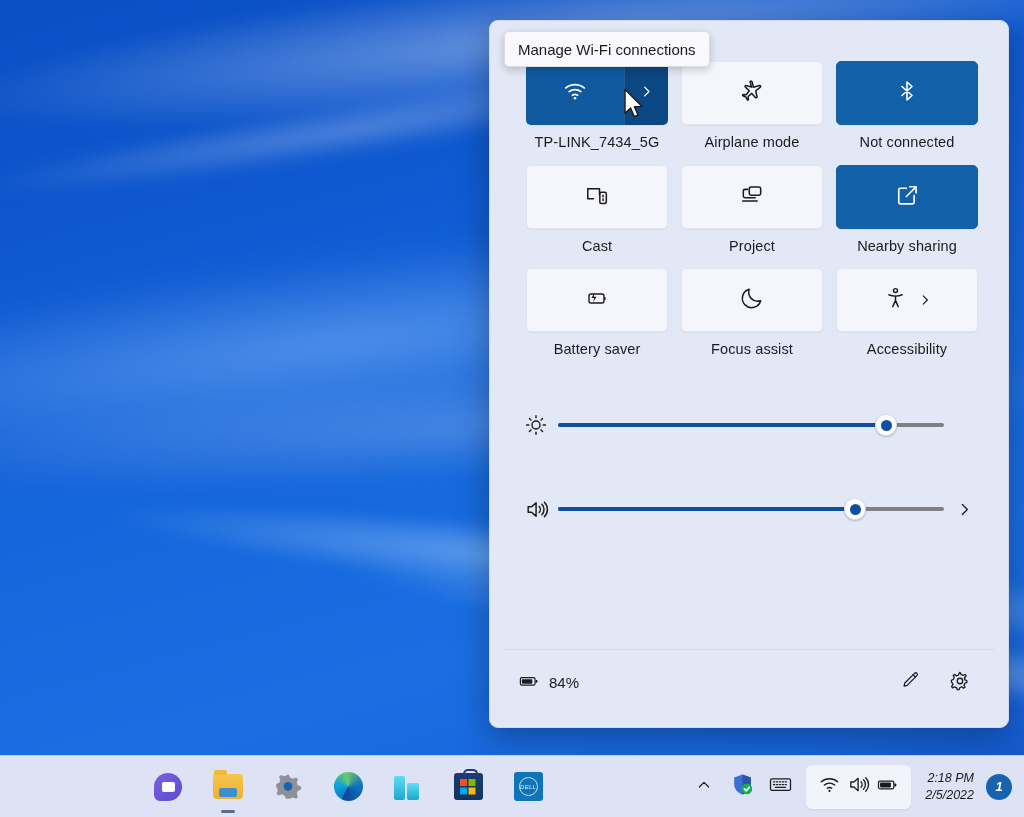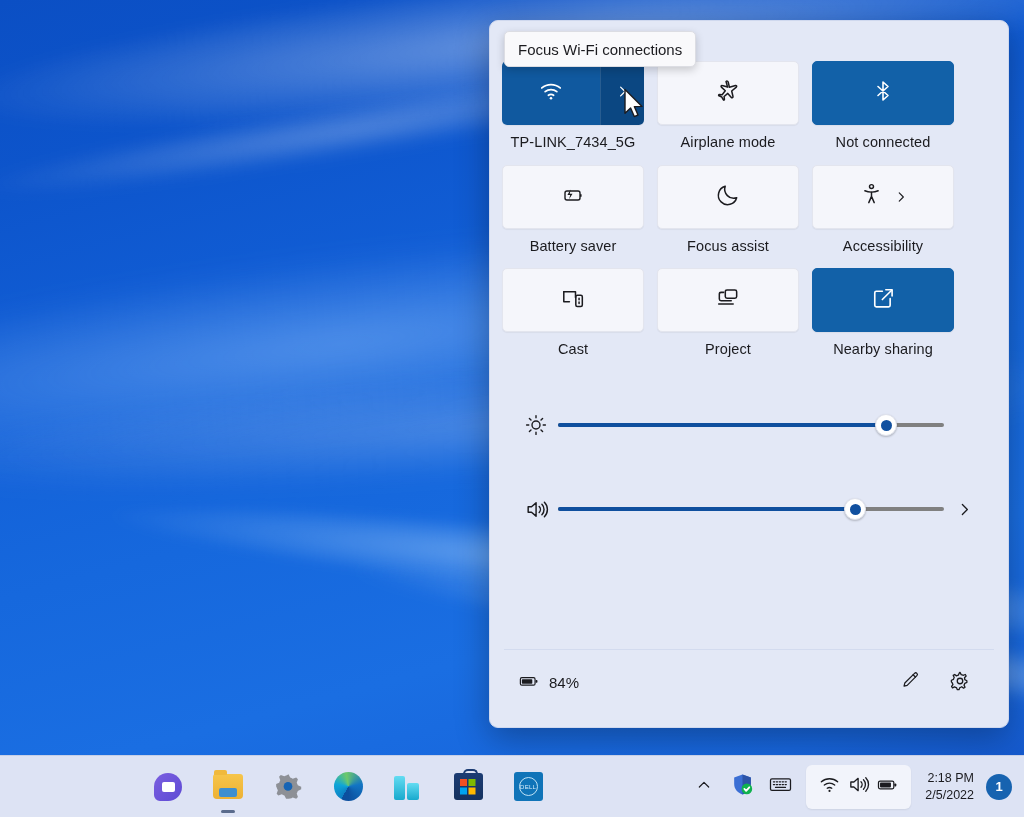--- a/index.html
+++ b/index.html
@@ -47,21 +47,21 @@
   }
 
   
   #quick-panel {
     position: absolute; left: 489px; top: 20px; width: 520px; height: 708px;
     background: #e3e8f6; border-radius: 9px;
     border: 1px solid #cfd8ee;
     box-shadow: 0 10px 34px rgba(0,0,0,.30);
     display: flex; flex-direction: column;
   }
-  .tiles-area { padding: 40px 24px 0 12px; }
+  .tiles-area { padding: 40px 24px 0 36px; }
   .tile-row { display: flex; gap: 13px; margin-bottom: 14px; }
   .tile-cell { width: 142px; display: flex; flex-direction: column; align-items: center; }
   .tile {
     width: 142px; height: 64px; border-radius: 5px;
     display: flex; align-items: center; justify-content: center;
     background: #f5f6fb; border: 1px solid #e3e5ee;
     box-shadow: 0 1px 1px rgba(0,0,0,.05);
     position: relative; color: #1b1b1f;
   }
   .tile.active { background: #1261a8; border-color: #1261a8; color: #ffffff; }
@@ -121,21 +121,21 @@
     font-size: 15px; color: #1b1b1f; white-space: nowrap; z-index: 30;
   }
 
   
   #mouse-cursor { position: absolute; left: 623px; top: 88px; z-index: 40; pointer-events: none; }
 
   
   #taskbar {
     position: absolute; left: 0; bottom: 0; width: 1024px; height: 62px;
     background: #dde3f4; border-top: 1px solid #c6cfe6;
-    display: flex; align-items: center;
+    display: flex; align-items: center; font-style: italic;
   }
   .taskbar-left { flex: 1 1 auto; display: flex; align-items: center; justify-content: center; gap: 16px; padding-left: 10px; }
   .tb-app { width: 44px; height: 44px; display: flex; align-items: center; justify-content: center; position: relative; border-radius: 5px; }
   .tb-underline { position: absolute; bottom: -4px; left: 50%; transform: translateX(-50%); width: 14px; height: 3px; border-radius: 2px; background: #5a6b8c; }
   .taskbar-right { display: flex; align-items: center; gap: 2px; padding-right: 12px; }
   .tray-btn { width: 36px; height: 40px; display: flex; align-items: center; justify-content: center; color: #1b1b1f; border-radius: 4px; }
   .tray-group {
     display: flex; align-items: center; gap: 6px; height: 44px;
     padding: 0 12px; margin: 0 6px; border-radius: 6px;
     background: #f2f4fb; box-shadow: 0 1px 2px rgba(0,0,0,.07); color: #1b1b1f;
@@ -230,65 +230,20 @@
           </div>
           <div class="tile-label">Not connected</div>
         </div>
       </div>
 
       <div class="tile-row">
 
         <div class="tile-cell">
           <div class="tile">
             <span>
-              <svg width="28" height="28" viewBox="0 0 28 28" fill="none" stroke="currentColor" stroke-width="1.4" stroke-linejoin="round" stroke-linecap="round">
-                <rect x="6" y="10" width="15" height="9" rx="2"></rect>
-                <path d="M21 13.2h1.6v2.6H21z" fill="currentColor" stroke="none"></path>
-                <path d="M11.6 8.4 8.4 13.9h2.8l-1.1 4.4 3.4-5.6h-2.7z" fill="currentColor" stroke="none"></path>
-              </svg>
-            </span>
-          </div>
-          <div class="tile-label">Battery saver</div>
-        </div>
-
-        <div class="tile-cell">
-          <div class="tile">
-            <span>
-              <svg width="26" height="26" viewBox="0 0 24 24" fill="none" stroke="currentColor" stroke-width="1.4" stroke-linejoin="round">
-                <path d="M20 14.6A8.4 8.4 0 0 1 9.4 4a8.6 8.6 0 1 0 10.6 10.6z"></path>
-              </svg>
-            </span>
-          </div>
-          <div class="tile-label">Focus assist</div>
-        </div>
-
-        <div class="tile-cell">
-          <div class="tile">
-            <span>
-              <svg width="25" height="25" viewBox="0 0 24 24" fill="none" stroke="currentColor" stroke-width="1.4" stroke-linecap="round" stroke-linejoin="round">
-                <circle cx="12" cy="4.4" r="1.9"></circle>
-                <path d="M5.6 8.4c2 .9 4.2 1.3 6.4 1.3s4.4-.4 6.4-1.3"></path>
-                <path d="M12 9.7v4.1m0 0-2.6 6m2.6-6 2.6 6"></path>
-              </svg>
-            </span>
-            <span class="tile-chevron">
-              <svg width="14" height="14" viewBox="0 0 24 24" fill="none" stroke="currentColor" stroke-width="2" stroke-linecap="round" stroke-linejoin="round">
-                <polyline points="9 5 16 12 9 19"></polyline>
-              </svg>
-            </span>
-          </div>
-          <div class="tile-label">Accessibility</div>
-        </div>
-      </div>
-
-      <div class="tile-row">
-
-        <div class="tile-cell">
-          <div class="tile">
-            <span>
               <svg width="26" height="26" viewBox="0 0 24 24" fill="none" stroke="currentColor" stroke-width="1.4" stroke-linejoin="round" stroke-linecap="round">
                 <path d="M3.5 6.2h10.8v5.4"></path>
                   <path d="M3.5 6.2v9.2h5.2"></path>
                 <rect x="14.6" y="9.4" width="6" height="10.4" rx="1.4"></rect>
                 <path d="M17.6 12.3v1.4M17.6 15.6v1.4"></path>
               </svg>
             </span>
           </div>
           <div class="tile-label">Cast</div>
         </div>
@@ -310,20 +265,65 @@
           <div class="tile active">
             <span>
               <svg width="26" height="26" viewBox="0 0 24 24" fill="none" stroke="currentColor" stroke-width="1.5" stroke-linejoin="round" stroke-linecap="round">
                 <path d="M18.6 12.6v6.2a1.4 1.4 0 0 1-1.4 1.4H5.8a1.4 1.4 0 0 1-1.4-1.4V7.2a1.4 1.4 0 0 1 1.4-1.4h5.6"></path>
                 <path d="M11.4 13.4 20 4.8"></path>
                 <path d="M14.6 4.4H20.4V10.2"></path>
               </svg>
             </span>
           </div>
           <div class="tile-label">Nearby sharing</div>
+        </div>
+      </div>
+
+      <div class="tile-row">
+
+        <div class="tile-cell">
+          <div class="tile">
+            <span>
+              <svg width="28" height="28" viewBox="0 0 28 28" fill="none" stroke="currentColor" stroke-width="1.4" stroke-linejoin="round" stroke-linecap="round">
+                <rect x="6" y="10" width="15" height="9" rx="2"></rect>
+                <path d="M21 13.2h1.6v2.6H21z" fill="currentColor" stroke="none"></path>
+                <path d="M11.6 8.4 8.4 13.9h2.8l-1.1 4.4 3.4-5.6h-2.7z" fill="currentColor" stroke="none"></path>
+              </svg>
+            </span>
+          </div>
+          <div class="tile-label">Battery saver</div>
+        </div>
+
+        <div class="tile-cell">
+          <div class="tile">
+            <span>
+              <svg width="26" height="26" viewBox="0 0 24 24" fill="none" stroke="currentColor" stroke-width="1.4" stroke-linejoin="round">
+                <path d="M20 14.6A8.4 8.4 0 0 1 9.4 4a8.6 8.6 0 1 0 10.6 10.6z"></path>
+              </svg>
+            </span>
+          </div>
+          <div class="tile-label">Focus assist</div>
+        </div>
+
+        <div class="tile-cell">
+          <div class="tile">
+            <span>
+              <svg width="25" height="25" viewBox="0 0 24 24" fill="none" stroke="currentColor" stroke-width="1.4" stroke-linecap="round" stroke-linejoin="round">
+                <circle cx="12" cy="4.4" r="1.9"></circle>
+                <path d="M5.6 8.4c2 .9 4.2 1.3 6.4 1.3s4.4-.4 6.4-1.3"></path>
+                <path d="M12 9.7v4.1m0 0-2.6 6m2.6-6 2.6 6"></path>
+              </svg>
+            </span>
+            <span class="tile-chevron">
+              <svg width="14" height="14" viewBox="0 0 24 24" fill="none" stroke="currentColor" stroke-width="2" stroke-linecap="round" stroke-linejoin="round">
+                <polyline points="9 5 16 12 9 19"></polyline>
+              </svg>
+            </span>
+          </div>
+          <div class="tile-label">Accessibility</div>
         </div>
       </div>
     </div>
 
     <div class="sliders">
 
       <div class="slider-row">
         <div class="slider-icon">
           <svg width="24" height="24" viewBox="0 0 24 24" fill="none" stroke="currentColor" stroke-width="1.4" stroke-linecap="round">
             <circle cx="12" cy="12" r="4"></circle>
@@ -384,21 +384,21 @@
         <span>
           <svg width="22" height="22" viewBox="0 0 24 24" fill="none" stroke="currentColor" stroke-width="1.4" stroke-linejoin="round">
             <circle cx="12" cy="12" r="3"></circle>
             <path d="M12 2.6 13.3 5a7.6 7.6 0 0 1 2 .8l2.5-.9.9 1.6-1.8 1.9a7.6 7.6 0 0 1 .3 2.1l2.3 1.2v1.8l-2.3 1a7.6 7.6 0 0 1-.8 2l1.1 2.3-1.6 1-2-1.5a7.6 7.6 0 0 1-2 .8l-1 2.4h-1.8l-1-2.3a7.6 7.6 0 0 1-2-.8l-2.3 1.1-1-1.6 1.5-2a7.6 7.6 0 0 1-.8-2L2.6 13v-1.8l2.3-1a7.6 7.6 0 0 1 .8-2L4.6 5.9l1.6-1 2 1.5a7.6 7.6 0 0 1 2-.8l1-2.4z"></path>
           </svg>
         </span>
       </div>
     </div>
   </div>
 
-  <div id="wifi-tooltip">Focus Wi-Fi connections</div>
+  <div id="wifi-tooltip">Manage Wi-Fi connections</div>
 
   <div id="mouse-cursor">
     <svg width="22" height="32" viewBox="0 0 22 32">
       <path d="M2 1.5 2 25.2 7.6 19.9 11.3 28.6 15 27 11.4 18.6 19 18.4z" fill="#ffffff" stroke="#1b1b1f" stroke-width="1.4" stroke-linejoin="round"></path>
     </svg>
   </div>
 
   <div id="taskbar">
 
     <div class="taskbar-left">

